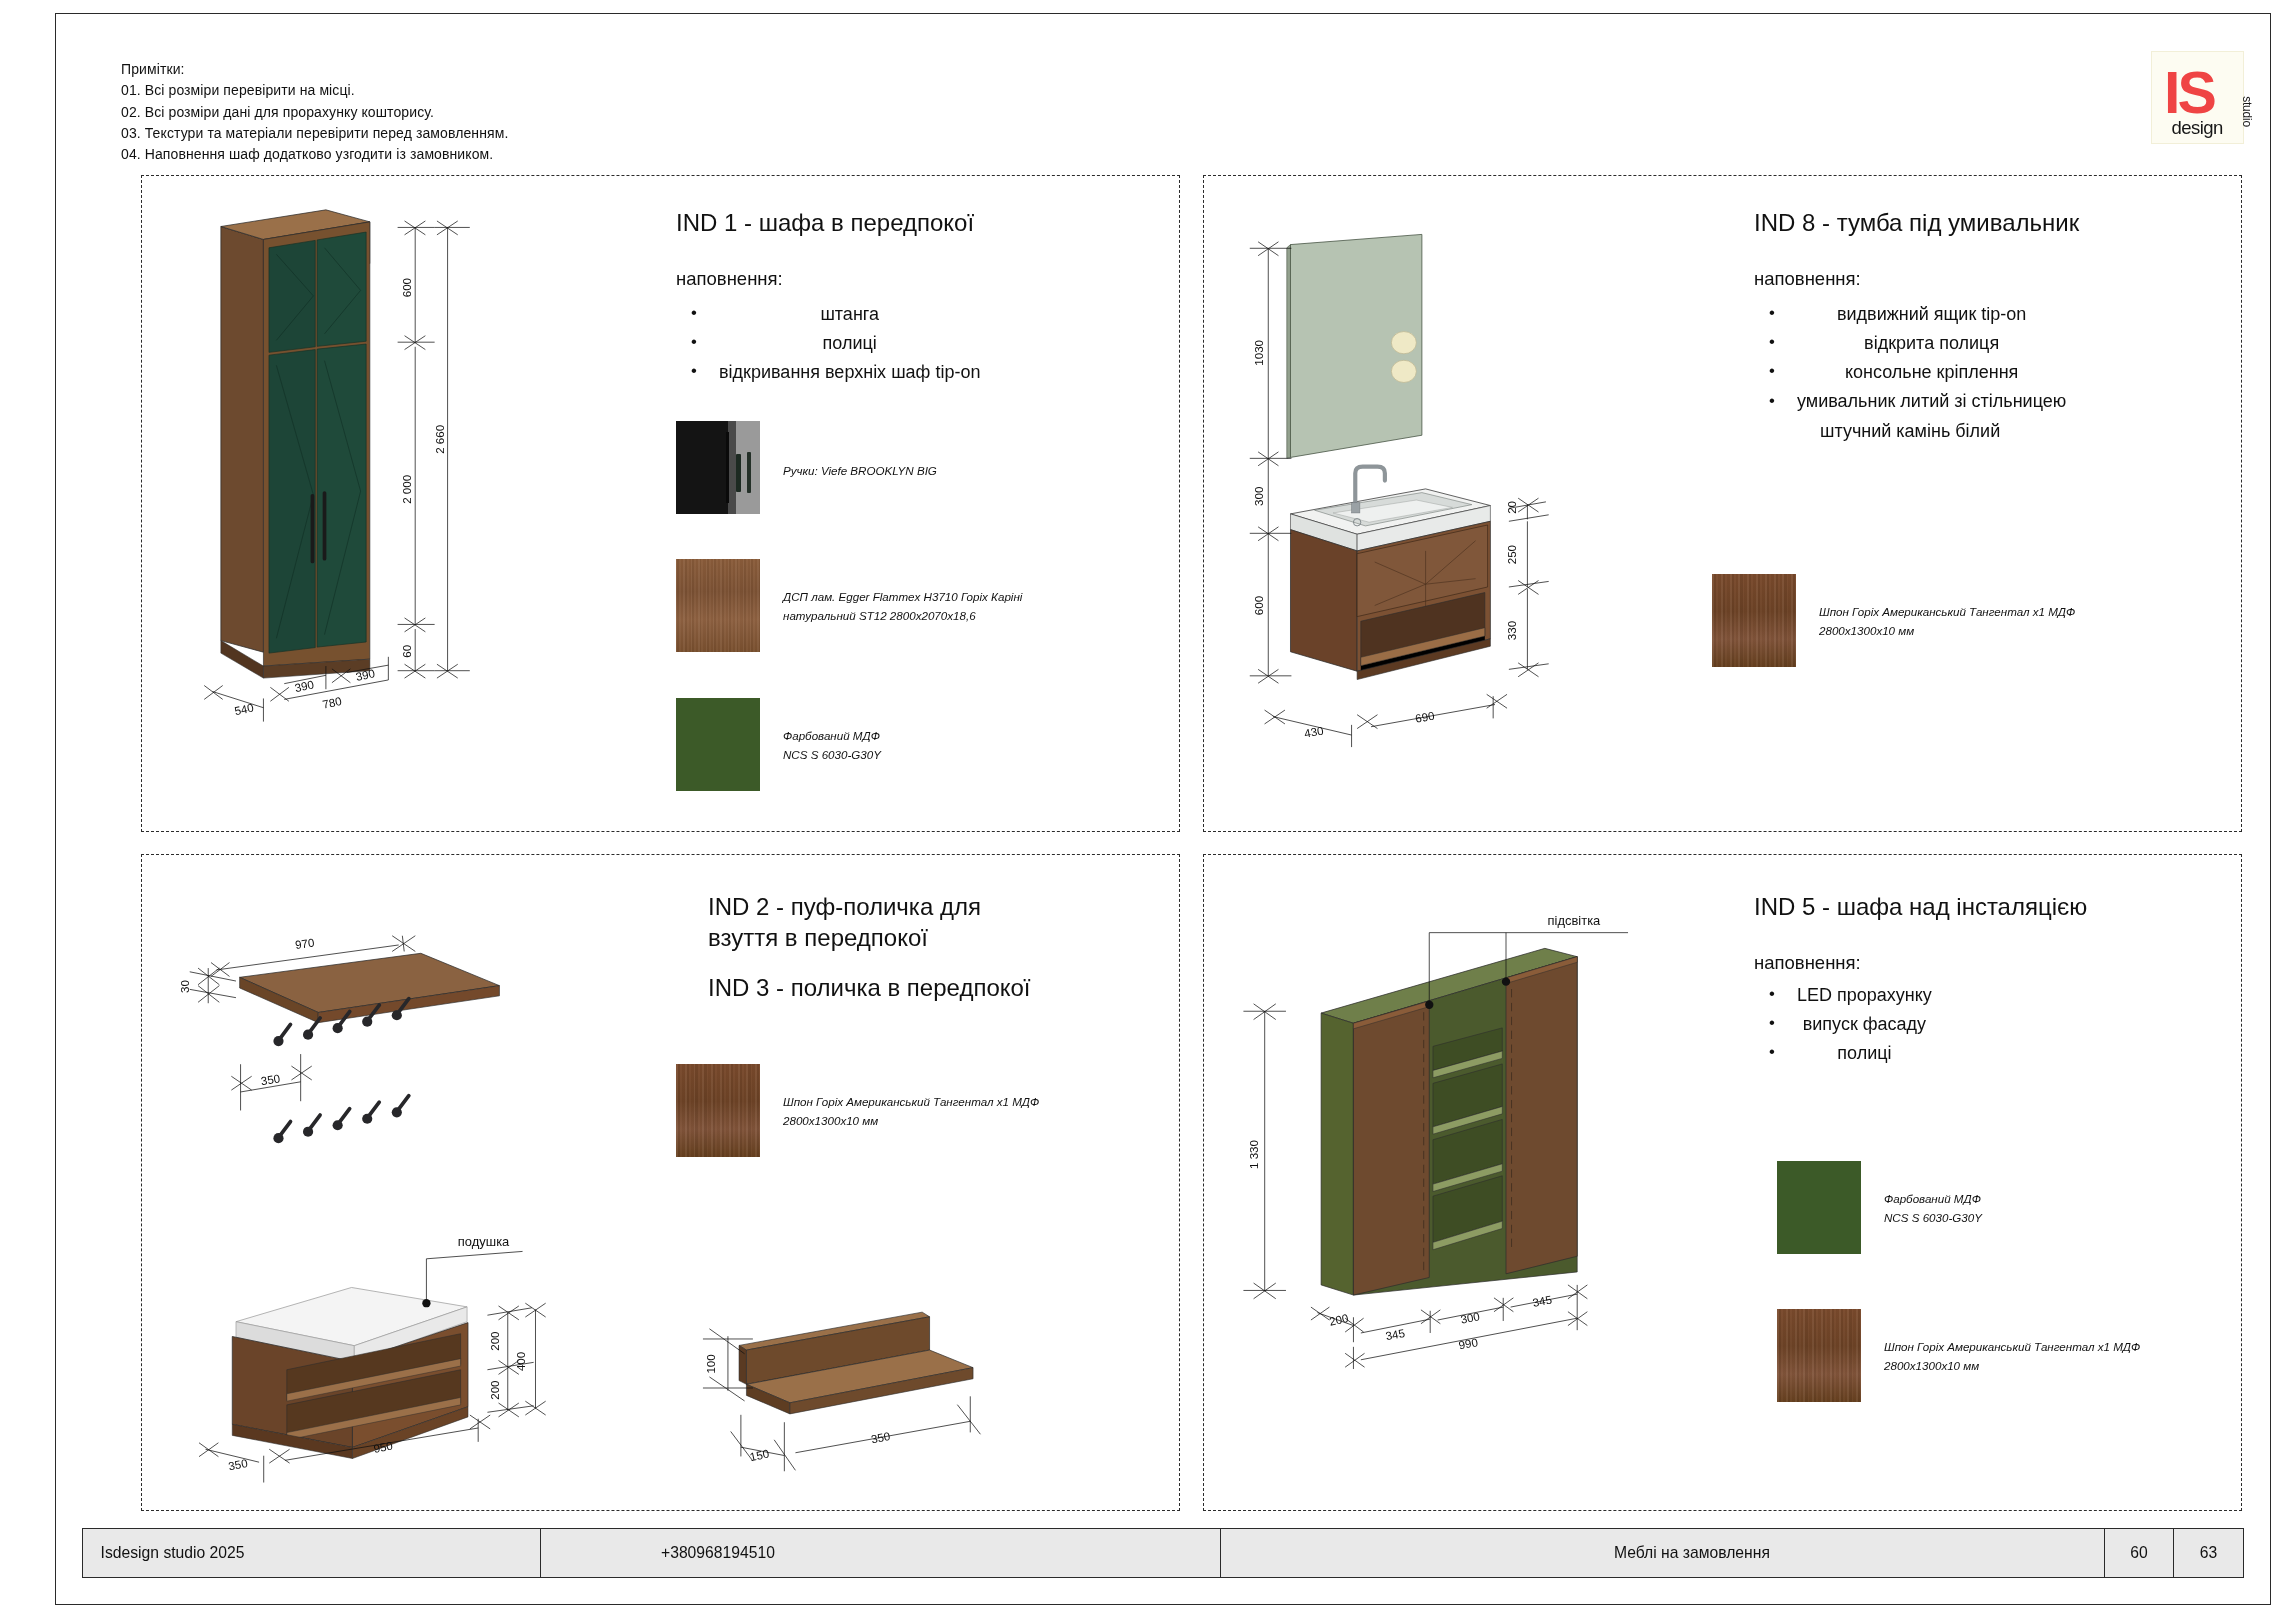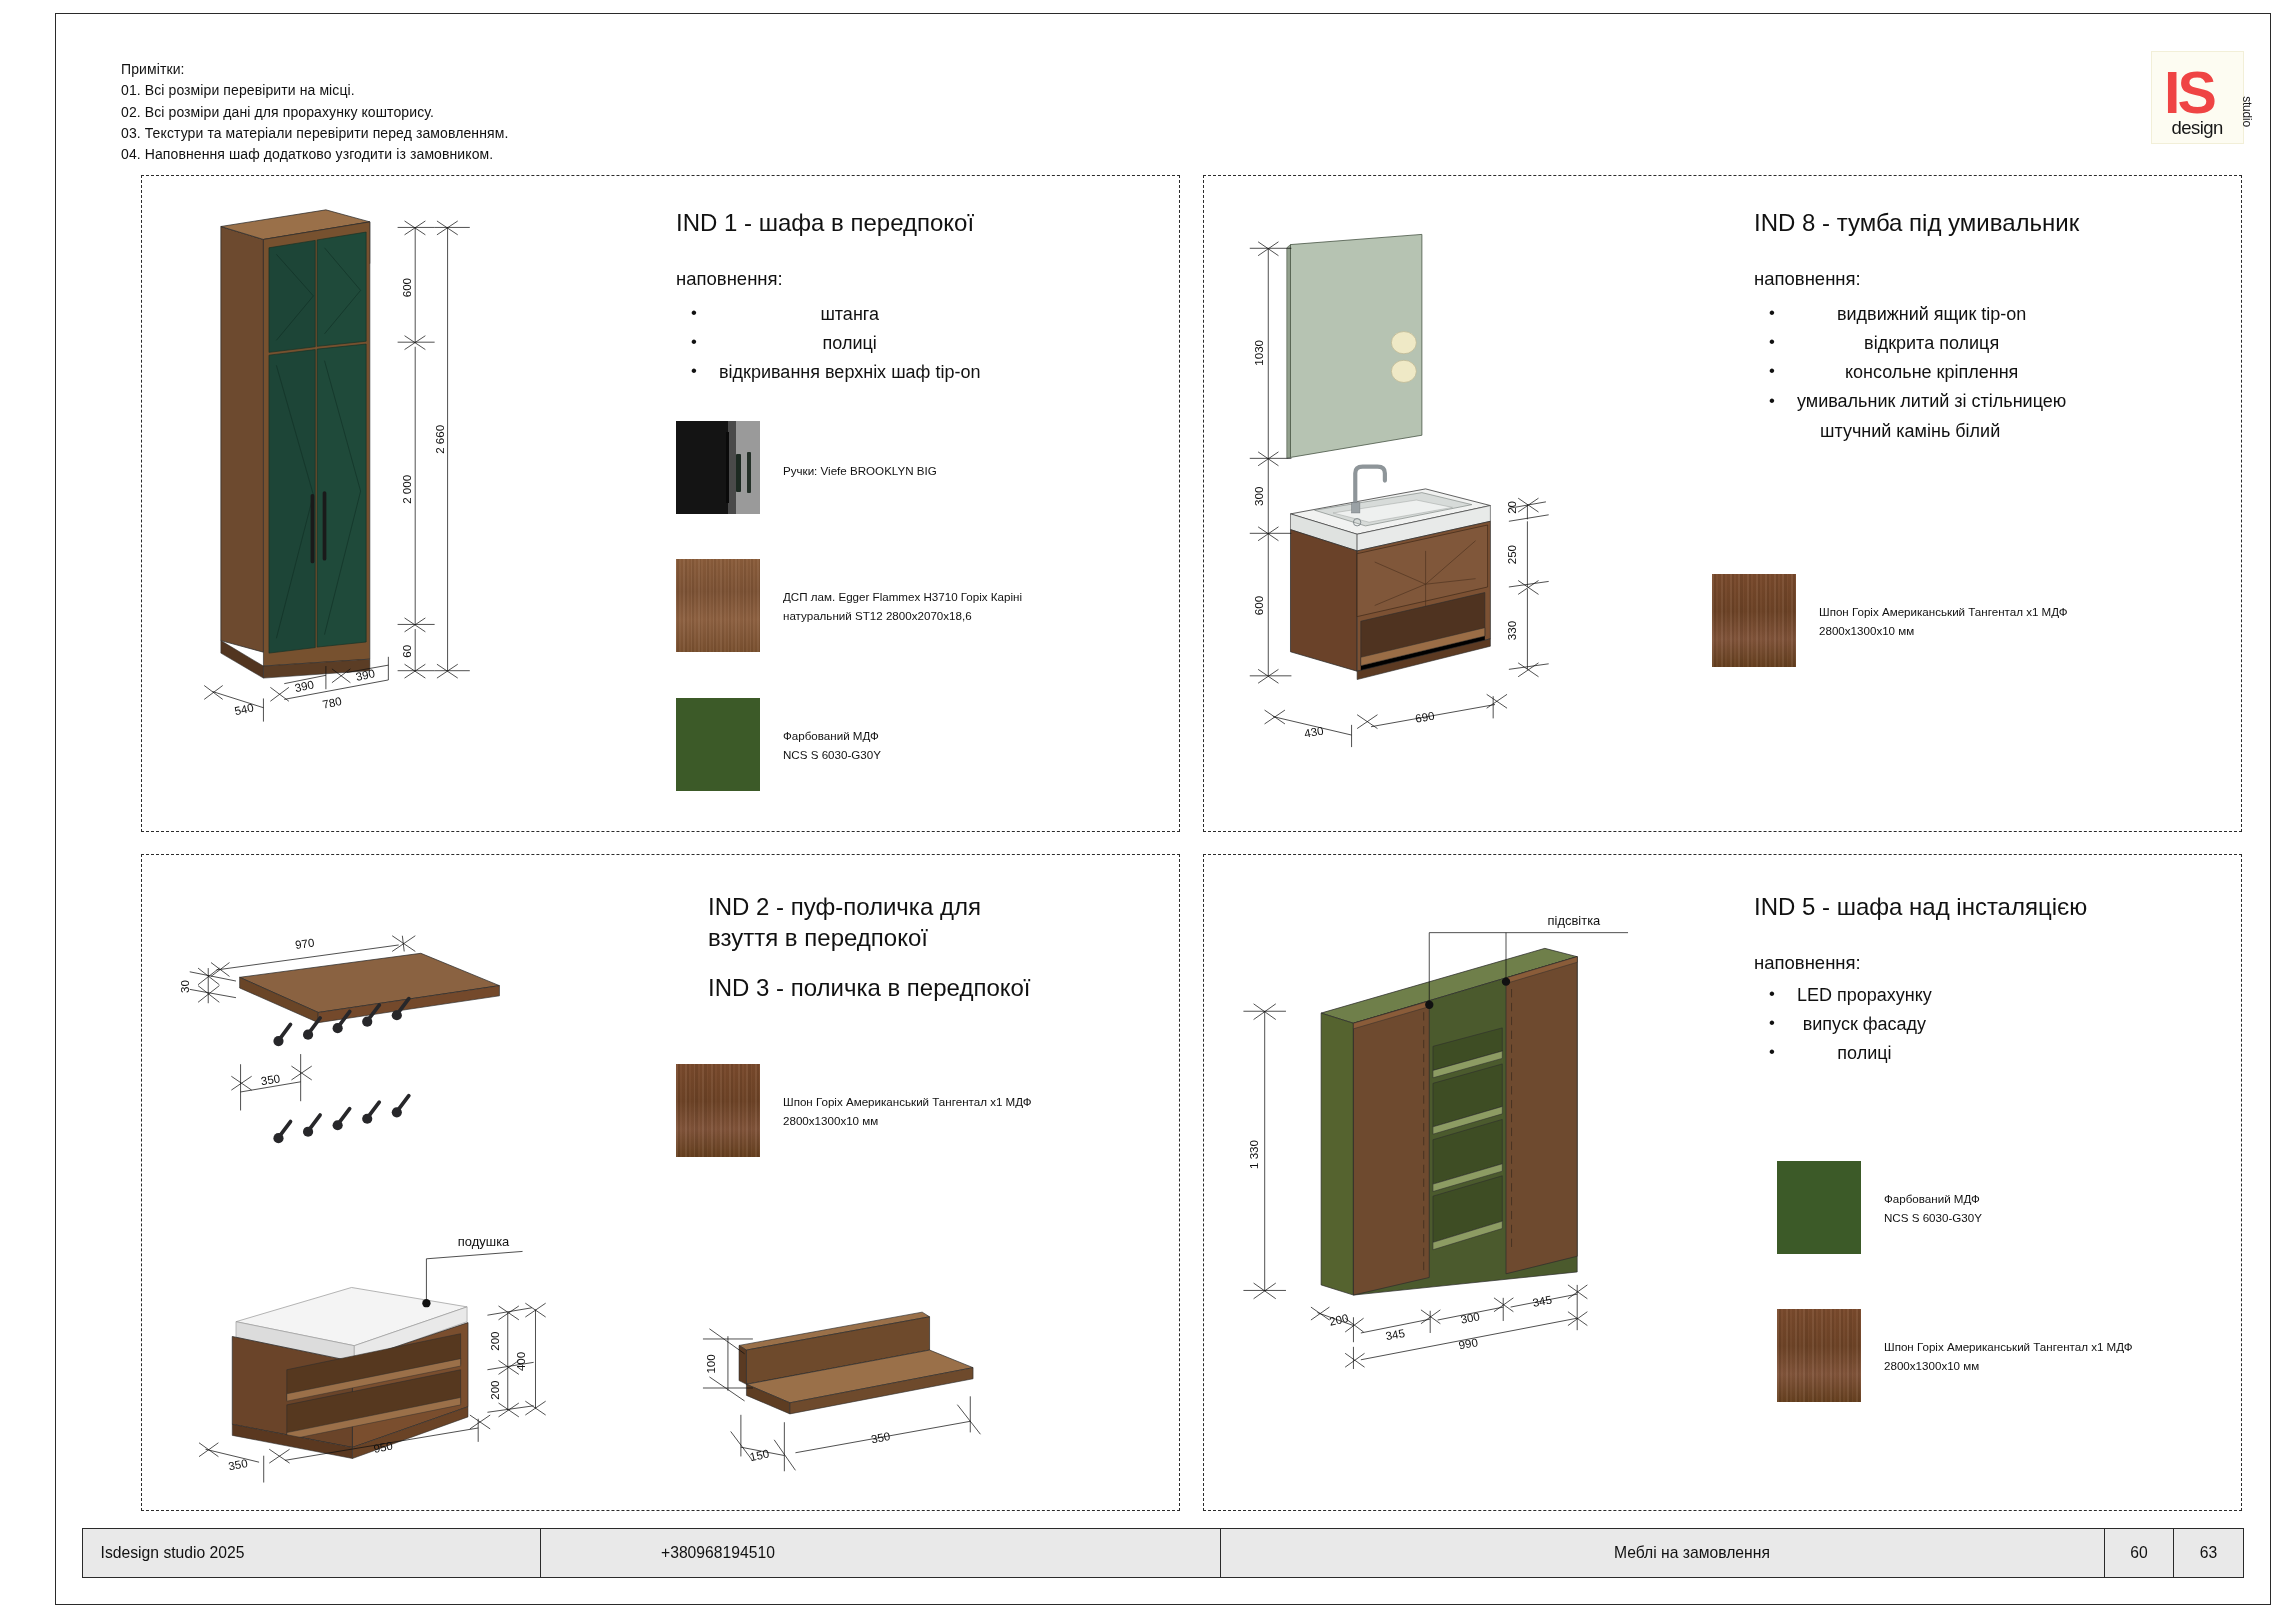--- a/index.html
+++ b/index.html
@@ -37,21 +37,21 @@
   .ptitle{position:absolute;font-size:24px;white-space:nowrap;}
   .phead{position:absolute;font-size:18.5px;}
   .plist{position:absolute;font-size:18px;line-height:1.62;text-align:center;}
   .plist .li{position:relative;padding-left:43px;white-space:nowrap;}
   .plist .li:before{content:"\2022";position:absolute;left:15px;top:-0.9px;font-size:16.7px;}
   .plist .plain{padding-left:0;white-space:nowrap;}
 
   
   .sw{position:absolute;}
   .sw .chip{position:absolute;left:0;top:0;}
-  .sw .cap{position:absolute;font-size:11.6px;line-height:1.6;white-space:nowrap;}
+  .sw .cap{position:absolute;font-size:11.6px;line-height:1.6;white-space:nowrap;font-style:italic;}
 
   .chip-wood{background:
      repeating-linear-gradient(90deg,
         rgba(255,255,255,.055) 0 1.4px, rgba(0,0,0,.06) 1.4px 3.2px,
         rgba(255,255,255,.03) 3.2px 5.1px, rgba(0,0,0,.025) 5.1px 7.4px),
      linear-gradient(180deg,#8a5c3a 0%,#7c5234 35%,#8d6040 65%,#79502f 100%);}
   .chip-wood2{background:
      repeating-linear-gradient(90deg,
         rgba(255,255,255,.06) 0 1.9px, rgba(0,0,0,.075) 1.9px 4.2px,
         rgba(255,255,255,.025) 4.2px 6px, rgba(0,0,0,.03) 6px 8.8px),

